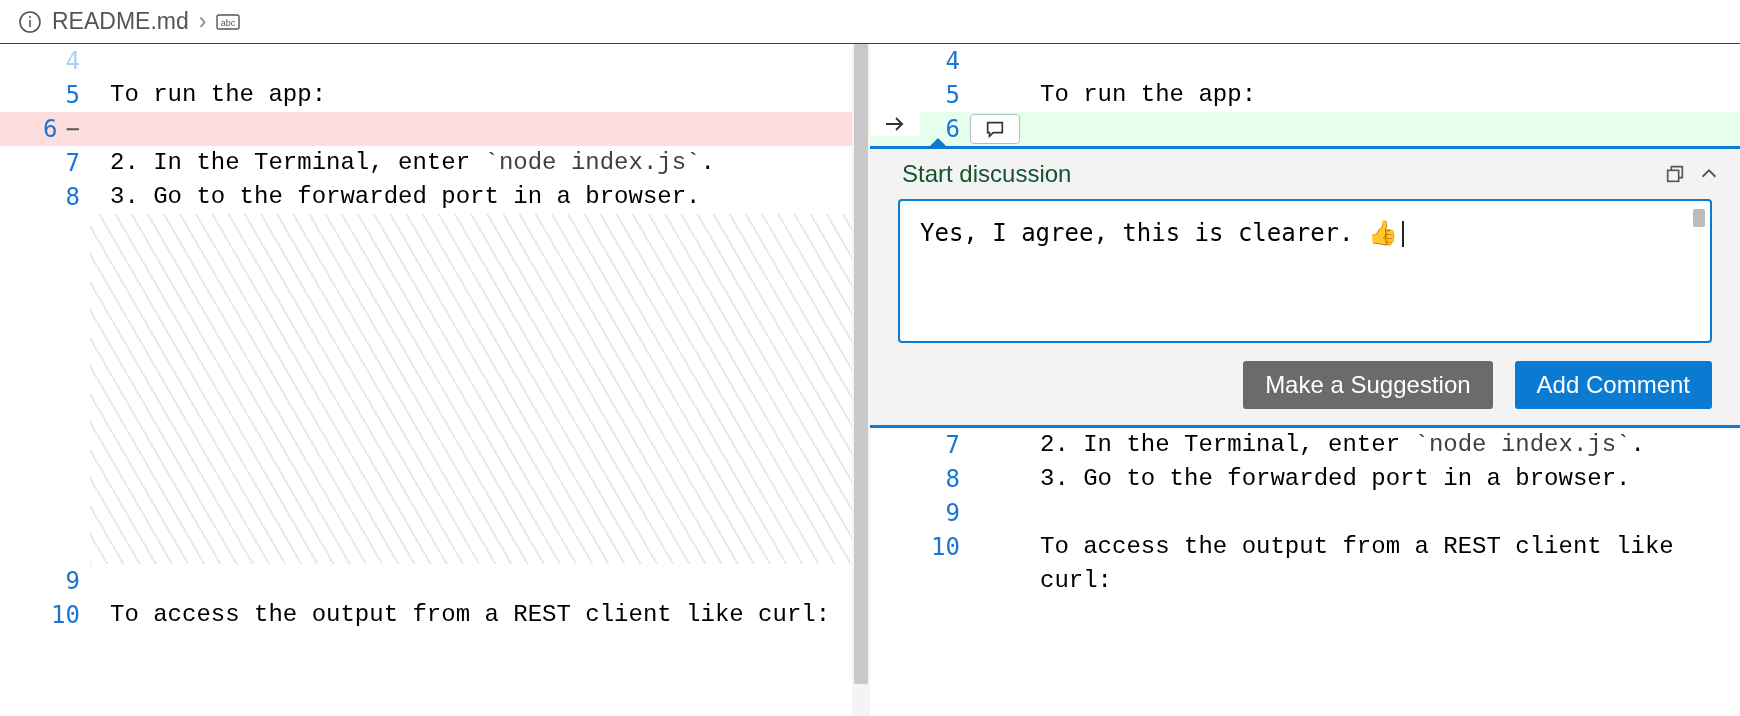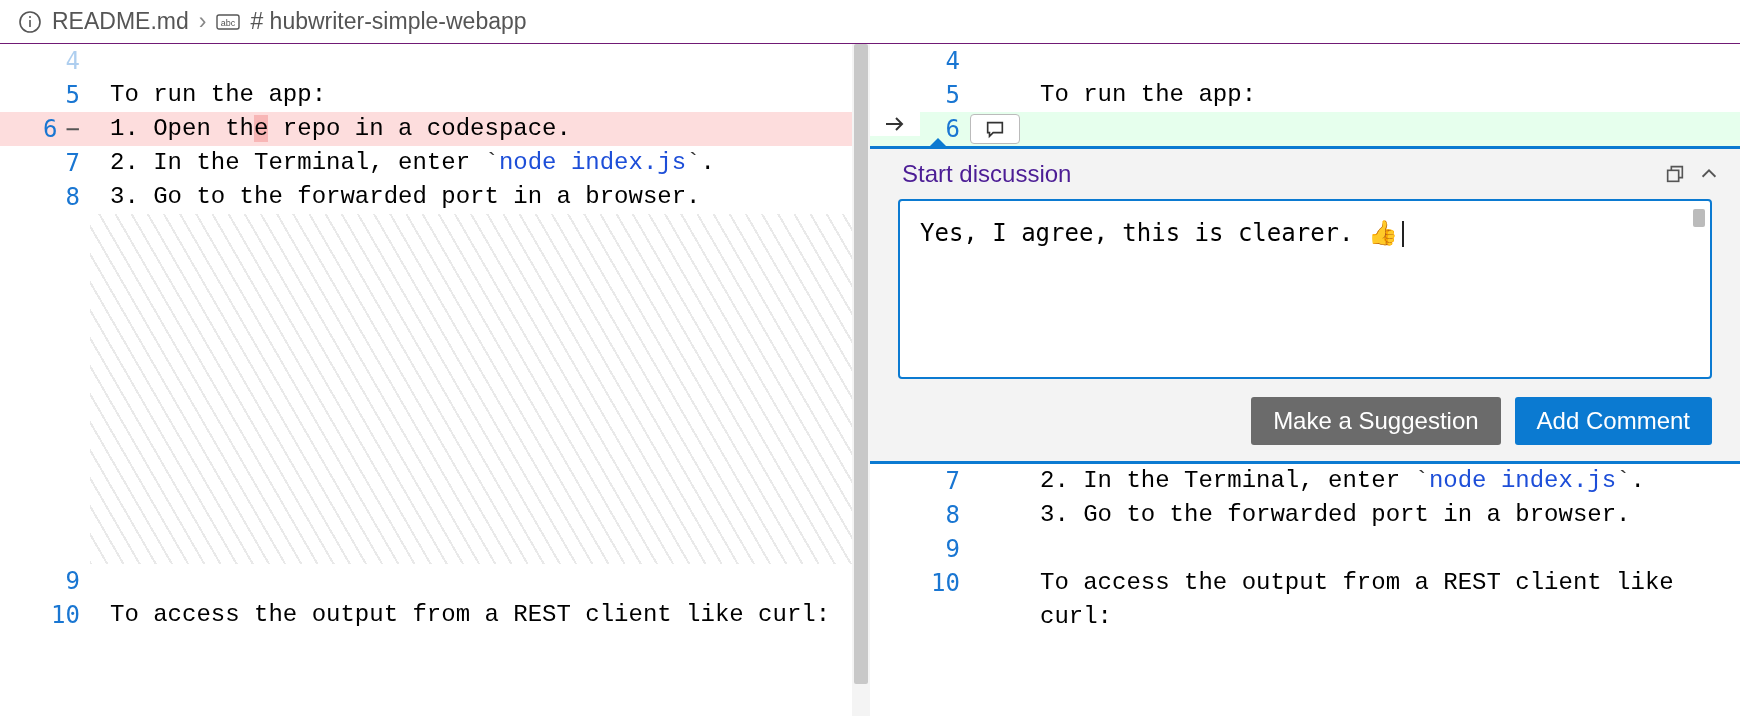--- a/index.html
+++ b/index.html
@@ -15,21 +15,21 @@
   .diff { display: flex; height: calc(100% - 44px); }
   .pane { position: relative; display: flex; flex-direction: column; }
   .pane.left { width: 870px; }
   .pane.right { width: 870px; border-left: 0px solid #ddd; }
 
   .code-area { position: relative; }
   .row { display: flex; align-items: flex-start; }
   .gutter { width: 90px; flex: none; text-align: right; padding-right: 10px; color: #1976d2; font-size: 24px; line-height: 34px; font-family: "Menlo","Consolas",monospace; display:flex; justify-content:flex-end; align-items:center; gap:4px;}
   .gutter.extra { width: 50px; text-align:center; padding:0; color:#555; justify-content:center;}
   .linetext { flex: 1; white-space: pre; padding-left: 20px; }
-  .linetext .code-inline { color: #1d4ed8; }
+  .linetext .code-inline { color: #404040; }
   .linetext .backtick { color: #333; }
   .del-line { background: #fddddd; }
   .add-line { background: #e6ffed; }
   .hl-del { background: #f8b6b6; }
   .hl-add { background: #c1e8b4; }
 
   .hatch {
     height: 350px;
     background-image: repeating-linear-gradient(60deg, #e9e9e9 0 2px, transparent 2px 14px);
     margin-left: 90px;
@@ -43,74 +43,72 @@
     border-top: 3px solid #0b7ad1;
     border-bottom: 3px solid #0b7ad1;
     background: #f3f3f3;
     position: relative;
   }
   .discussion::before {
     content:""; position:absolute; top:-11px; left:58px;
     border-left:10px solid transparent; border-right:10px solid transparent;
     border-bottom:10px solid #0b7ad1;
   }
-  .disc-header { display:flex; align-items:center; padding:8px 14px 8px 32px; color:#4c1d95; font-size:24px; }
+  .disc-header { display:flex; align-items:center; padding:8px 14px 8px 32px; color:#14532d; font-size:24px; }
   .disc-header .title { flex:1; }
   .disc-header .hicon { width:34px; height:34px; display:flex; align-items:center; justify-content:center; cursor:pointer; }
 
   .disc-body { padding: 0 28px 18px 28px; }
-  .comment-box { width:100%; height:180px; border:2px solid #0b7ad1; border-radius:4px; background:#fff; padding:18px 20px; font-family:"Menlo","Consolas",monospace; font-size:24px; resize:none; outline:none; position:relative;}
+  .comment-box { width:100%; height:144px; border:2px solid #0b7ad1; border-radius:4px; background:#fff; padding:18px 20px; font-family:"Menlo","Consolas",monospace; font-size:24px; resize:none; outline:none; position:relative;}
   .comment-box .cursor { display:inline-block; width:2px; height:26px; background:#222; vertical-align:middle; margin-left:4px;}
   .comment-scroll { position:absolute; right:5px; top:8px; width:12px; height:18px; background:#bbb; border-radius:2px;}
 
   .btn-row { display:flex; gap:14px; justify-content:flex-end; padding: 0 28px 16px 28px; }
   .btn { font-size:24px; padding:10px 22px; border:none; border-radius:3px; cursor:pointer; color:#fff; }
   .btn.secondary { background:#6b6b6b;margin-left:12px; }
-  .btn.primary { background:#0b7ad1; }
+  .btn.primary { background:#0b7ad1;margin-left:8px; }
 </style>
 </head>
 <body>
 
 <div class="breadcrumb">
   <span class="icon-box">
     <svg width="24" height="24" viewBox="0 0 24 24" fill="none" stroke="#555" stroke-width="1.6">
         <circle cx="12" cy="12" r="10"></circle>
         <line x1="12" y1="10" x2="12" y2="17"></line>
         <circle cx="12" cy="7" r="1" fill="#555" stroke="none"></circle>
       </svg>
   </span>
   <span>README.md</span>
   <span class="sep">›</span>
   <span class="icon-box">
     <svg width="24" height="20" viewBox="0 0 24 20" fill="none" stroke="#555" stroke-width="1.4">
         <rect x="1" y="3" width="22" height="14" rx="2"></rect>
         <text x="12" y="14" text-anchor="middle" font-size="9" fill="#555" stroke="none" font-family="sans-serif">abc</text>
       </svg>
   </span>
-  <span># hubwriter-simple-webapp</span>
 </div>
 
 <div class="diff">
 
   <div class="pane left">
     <div class="code-area">
       <div class="row mono">
           <div class="gutter" style="color:#1976d2; opacity:.35;">4</div>
           <div class="linetext"></div>
         </div>
       <div class="row mono">
           <div class="gutter">5</div>
           <div class="linetext">To run the app:</div>
         </div>
       <div class="row mono del-line">
         <div class="gutter">
             <span>6</span>
             <span style="color:#555; margin-left:4px;">−</span>
           </div>
-        <div class="linetext"><span>1. Open th</span><span class="hl-del">e</span><span> repo</span><span> in a codespace.</span></div>
       </div>
       <div class="row mono">
           <div class="gutter">7</div>
           <div class="linetext"><span>2. In the Terminal, enter </span><span class="backtick">`</span><span class="code-inline">node index.js</span><span class="backtick">`</span><span>.</span></div>
         </div>
       <div class="row mono">
           <div class="gutter">8</div>
           <div class="linetext">3. Go to the forwarded port in a browser.</div>
         </div>
     </div>

